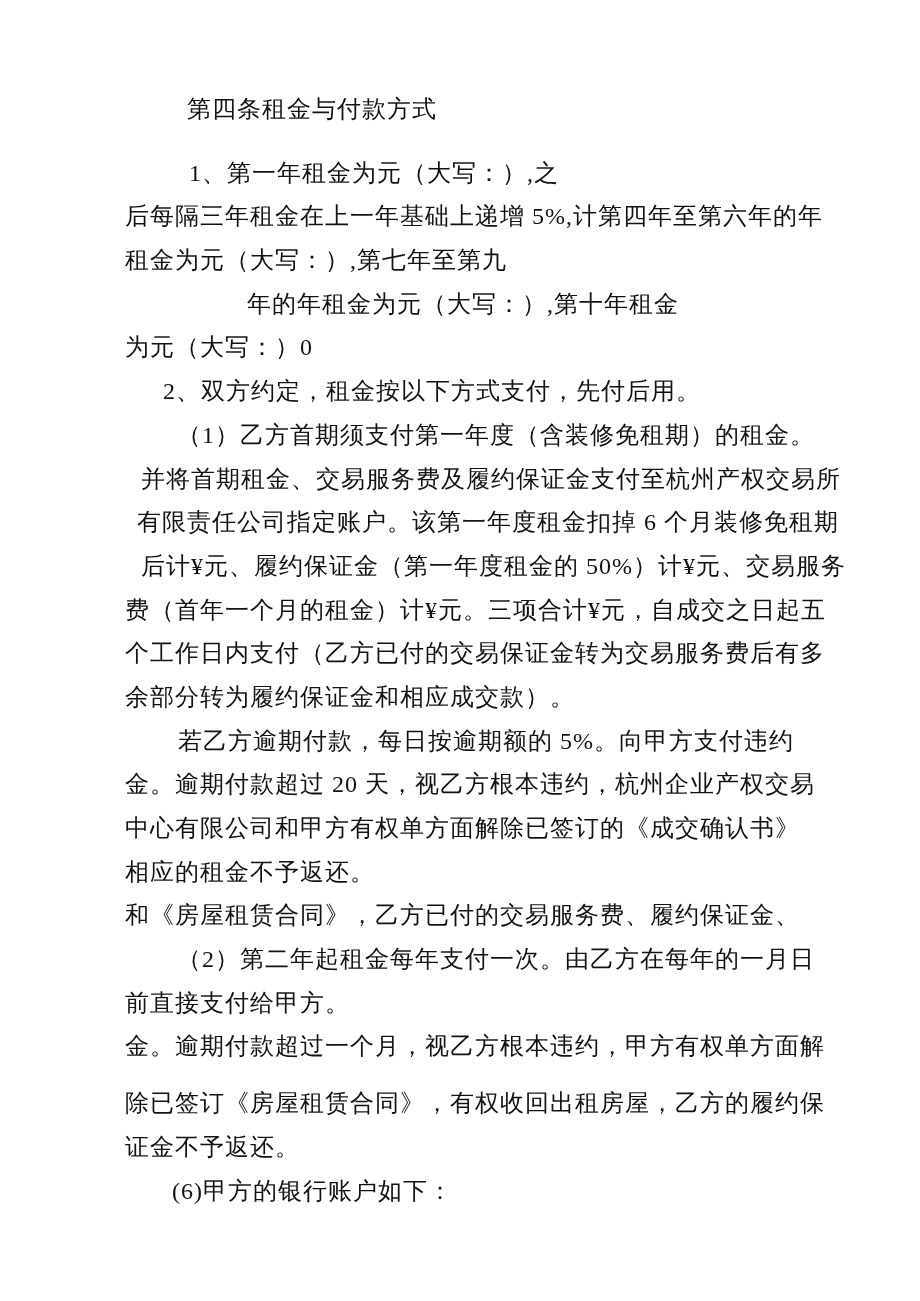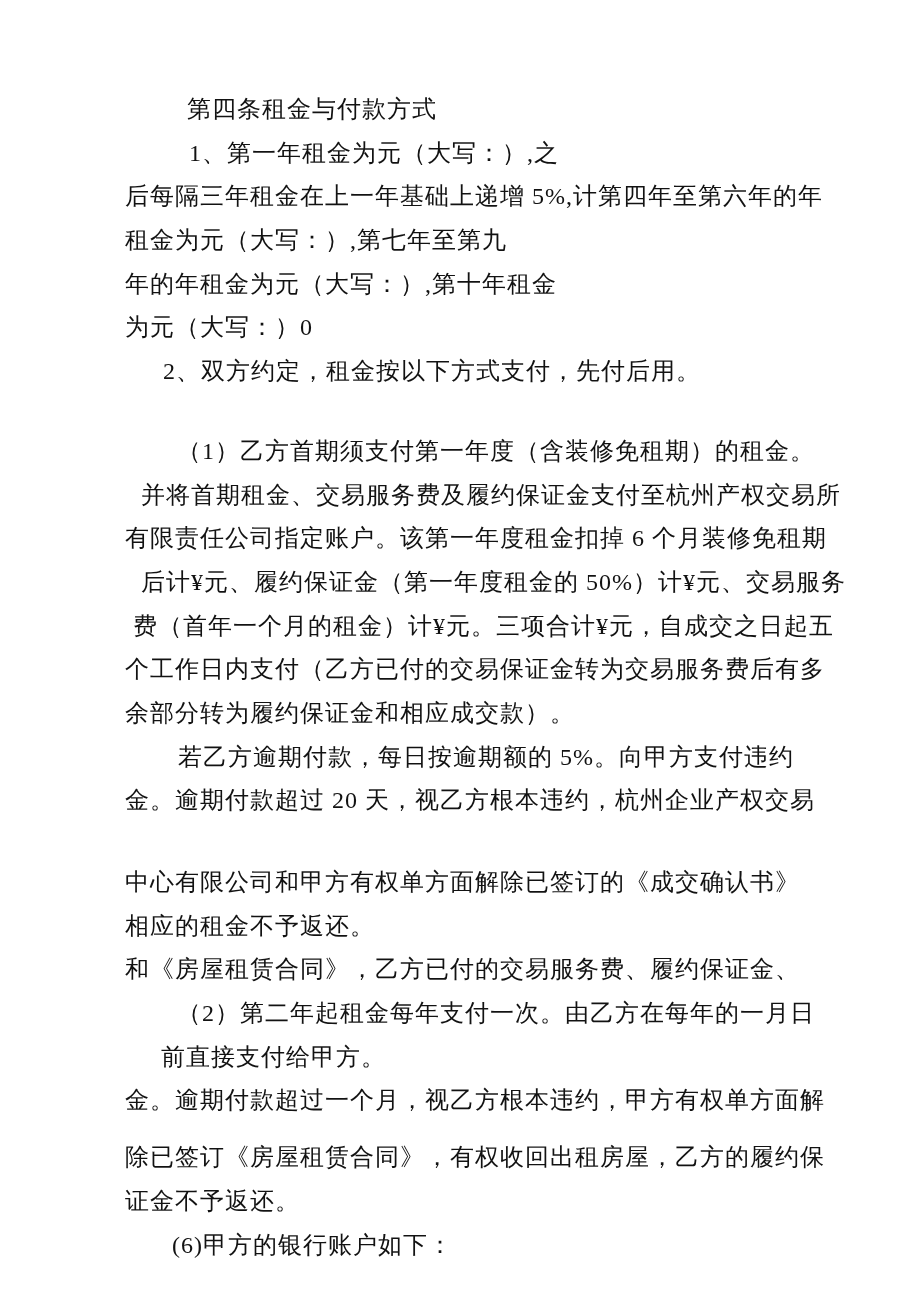--- a/index.html
+++ b/index.html
@@ -37,38 +37,38 @@
     white-space: nowrap;
     box-sizing: border-box;
   }
 </style>
 </head>
 <body>
 
 <div class="page">
   <div class="doc" id="contract-body">
       <div class="line" style="padding-left: 62px;">第四条租金与付款方式</div>
-      <div class="line" style="padding-left: 64px;">1、第一年租金为元（大写：）,之</div>
+      <div class="line" style="padding-left: 64px; margin-top: 20px;">1、第一年租金为元（大写：）,之</div>
       <div class="line" style="padding-left: 0px;">后每隔三年租金在上一年基础上递增 5%,计第四年至第六年的年</div>
       <div class="line" style="padding-left: 0px;">租金为元（大写：）,第七年至第九</div>
-      <div class="line" style="padding-left: 0px;">年的年租金为元（大写：）,第十年租金</div>
+      <div class="line" style="padding-left: 0px; text-align: center;">年的年租金为元（大写：）,第十年租金</div>
       <div class="line" style="padding-left: 0px;">为元（大写：）0</div>
       <div class="line" style="padding-left: 38px;">2、双方约定，租金按以下方式支付，先付后用。</div>
-      <div class="line" style="padding-left: 52px; margin-top: 36px;">（1）乙方首期须支付第一年度（含装修免租期）的租金。</div>
+      <div class="line" style="padding-left: 52px;">（1）乙方首期须支付第一年度（含装修免租期）的租金。</div>
       <div class="line" style="padding-left: 0px; margin-left: 16px;">并将首期租金、交易服务费及履约保证金支付至杭州产权交易所</div>
-      <div class="line" style="padding-left: 0px;">有限责任公司指定账户。该第一年度租金扣掉 6 个月装修免租期</div>
+      <div class="line" style="padding-left: 0px; margin-left: 12px;">有限责任公司指定账户。该第一年度租金扣掉 6 个月装修免租期</div>
       <div class="line" style="padding-left: 0px; margin-left: 16px;">后计¥元、履约保证金（第一年度租金的 50%）计¥元、交易服务</div>
-      <div class="line" style="padding-left: 0px; margin-left: 8px;">费（首年一个月的租金）计¥元。三项合计¥元，自成交之日起五</div>
+      <div class="line" style="padding-left: 0px;">费（首年一个月的租金）计¥元。三项合计¥元，自成交之日起五</div>
       <div class="line" style="padding-left: 0px;">个工作日内支付（乙方已付的交易保证金转为交易服务费后有多</div>
       <div class="line" style="padding-left: 0px;">余部分转为履约保证金和相应成交款）。</div>
       <div class="line" style="padding-left: 53px;">若乙方逾期付款，每日按逾期额的 5%。向甲方支付违约</div>
       <div class="line" style="padding-left: 0px;">金。逾期付款超过 20 天，视乙方根本违约，杭州企业产权交易</div>
-      <div class="line" style="padding-left: 0px; margin-top: 38px;">中心有限公司和甲方有权单方面解除已签订的《成交确认书》</div>
+      <div class="line" style="padding-left: 0px;">中心有限公司和甲方有权单方面解除已签订的《成交确认书》</div>
       <div class="line" style="padding-left: 0px;">相应的租金不予返还。</div>
       <div class="line" style="padding-left: 0px;">和《房屋租赁合同》，乙方已付的交易服务费、履约保证金、</div>
       <div class="line" style="padding-left: 52px;">（2）第二年起租金每年支付一次。由乙方在每年的一月日</div>
-      <div class="line" style="padding-left: 0px; margin-left: 36px;">前直接支付给甲方。</div>
+      <div class="line" style="padding-left: 0px;">前直接支付给甲方。</div>
       <div class="line" style="padding-left: 0px;">金。逾期付款超过一个月，视乙方根本违约，甲方有权单方面解</div>
       <div class="line" style="padding-left: 0px; margin-top: 13px;">除已签订《房屋租赁合同》，有权收回出租房屋，乙方的履约保</div>
       <div class="line" style="padding-left: 0px;">证金不予返还。</div>
       <div class="line" style="padding-left: 47px;">(6)甲方的银行账户如下：</div>
     </div>
 </div>
 
 </body></html>

